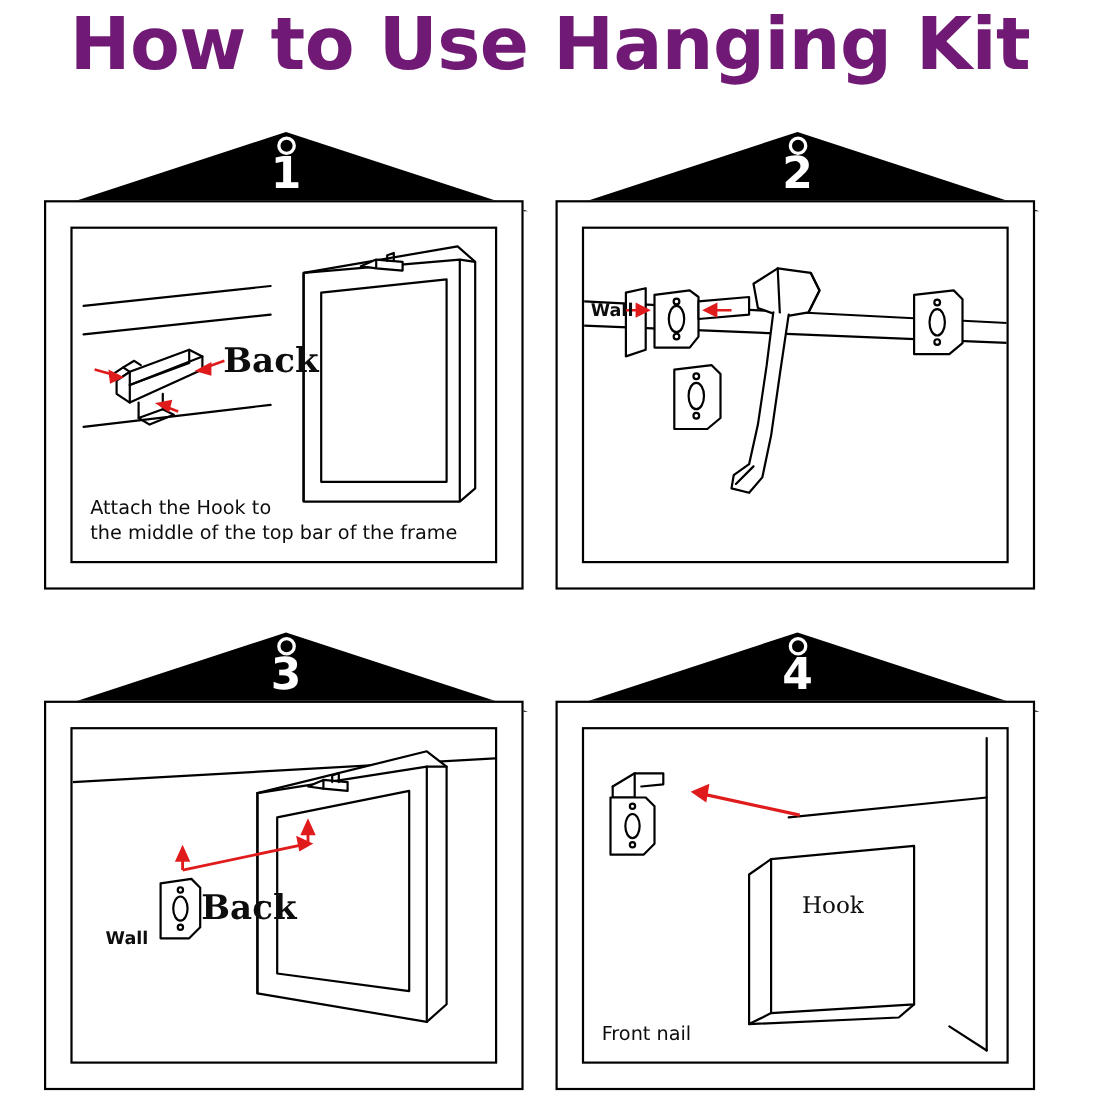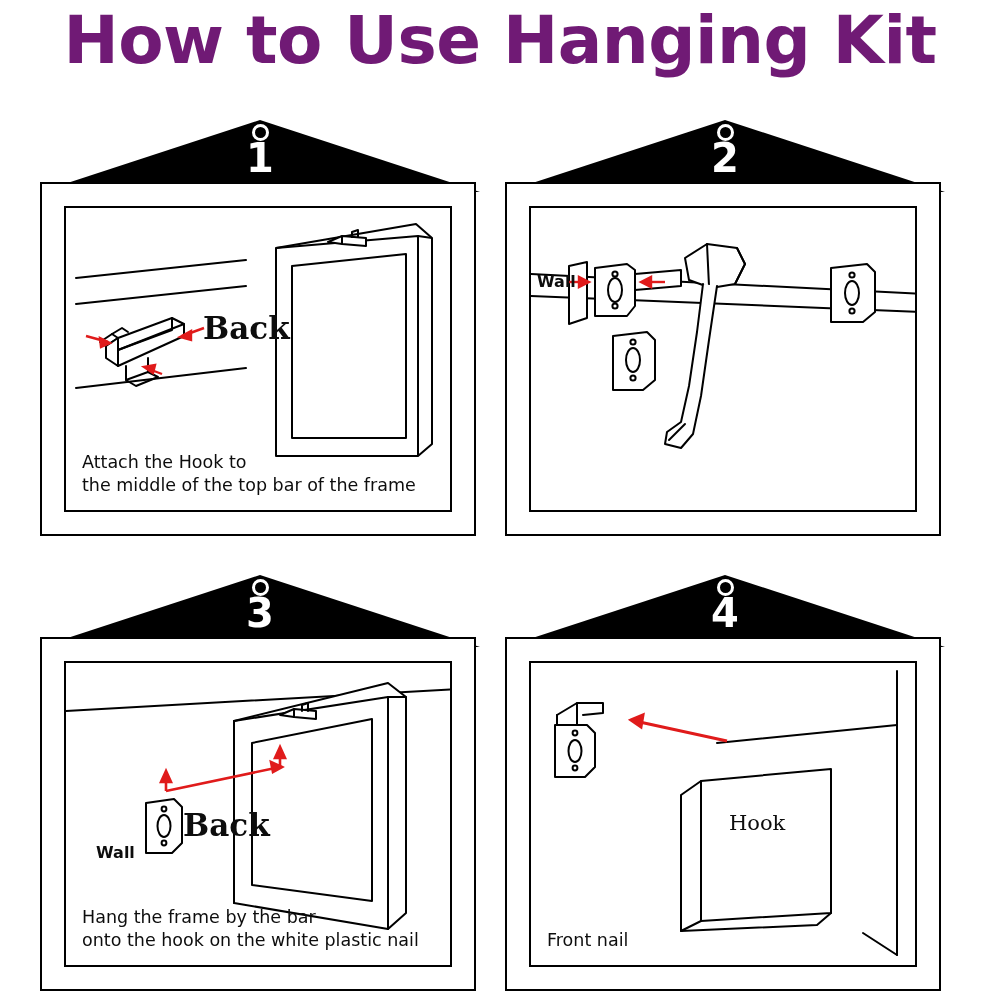--- a/index.html
+++ b/index.html
@@ -309,22 +309,20 @@
               <polygon points="216,104 205,99 207,109"></polygon>
               <line x1="100" y1="128" x2="100" y2="112"></line>
               <polygon points="100,108 95,119 105,119"></polygon>
               <line x1="214" y1="104" x2="214" y2="88"></line>
               <polygon points="214,84 209,95 219,95"></polygon>
             </g>
           </svg>
         </div>
         <div class="lbl" style="left:30px; top:180px;">Wall</div>
         <div class="word-back" style="left:117px; top:144px;">Back</div>
-        <div class="caption">Hang the frame by the bar
-onto the hook on the white plastic nail</div>
       </div>
     </div>
   </div>
 
   <div class="panel p4">
     <div class="roof">
       <div class="tri"></div>
       <div class="dot"></div>
       <div class="num">4</div>
     </div>

